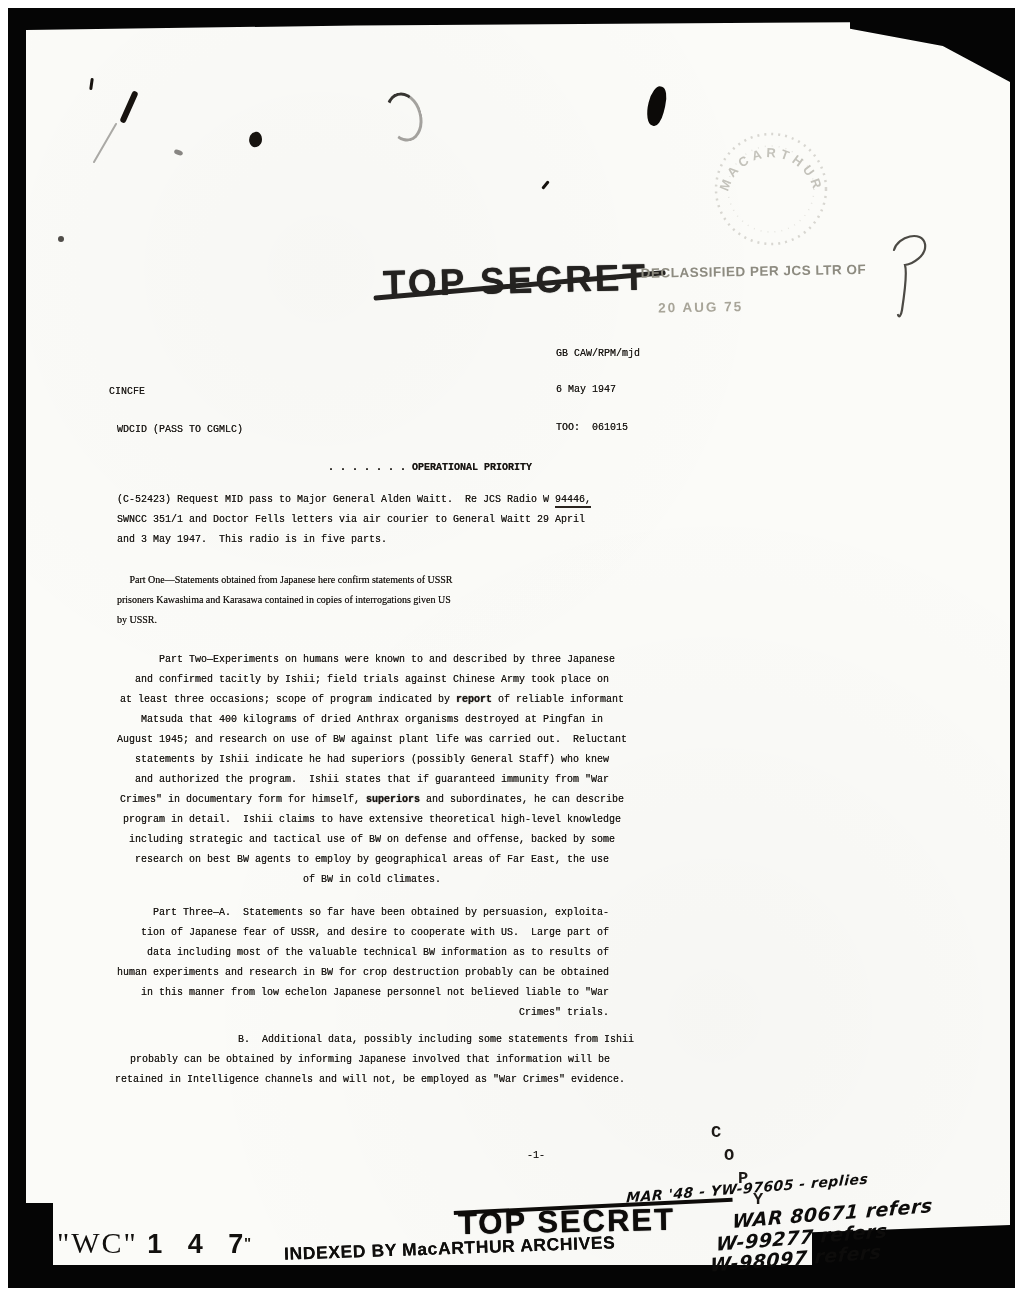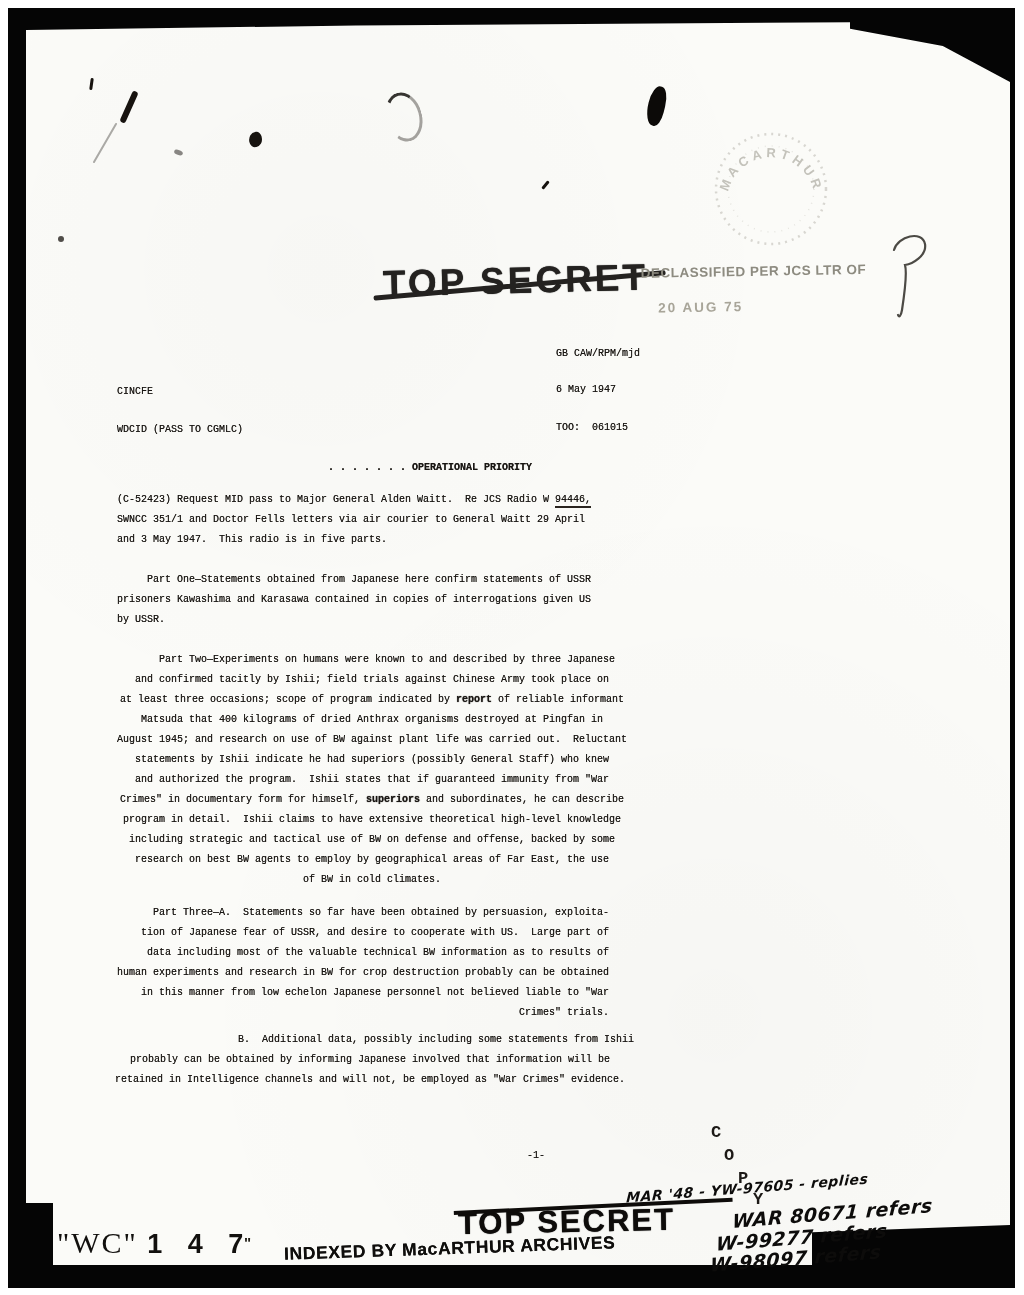--- a/index.html
+++ b/index.html
@@ -132,31 +132,31 @@
   <div class="declass">
     <span>DECLASSIFIED PER JCS LTR OF</span>
     <span class="l2">20 AUG 75</span>
   </div>
 
   <svg class="pen-mark" viewBox="0 0 60 95">
     <path d="M10 18 C 14 4, 38 -2, 41 12 C 43 24, 28 32, 21 33 C 23 40, 22 52, 18 78 C 17 84, 15 86, 14 83" fill="none" stroke="#4c4a45" stroke-width="2.2" stroke-linecap="round"></path>
   </svg>
 
   <div class="typed" style="left:530px;top:324px;">GB CAW/RPM/mjd</div>
-  <div class="typed" style="left:91px;top:362px;">CINCFE</div>
+  <div class="typed" style="left:83px;top:362px;">CINCFE</div>
   <div class="typed" style="left:530px;top:360px;">6 May 1947</div>
   <div class="typed" style="left:91px;top:400px;">WDCID (PASS TO CGMLC)</div>
   <div class="typed" style="left:530px;top:398px;">TOO:  061015</div>
   <div class="typed" style="left:302px;top:438px;font-weight:700;">. . . . . . . OPERATIONAL PRIORITY</div>
 
   <div class="typed" style="left:91px;top:470px;"><span>(C-52423) Request MID pass to Major General Alden Waitt.  Re JCS Radio W </span><span class="uline">94446,</span><span>
 SWNCC 351/1 and Doctor Fells letters via air courier to General Waitt 29 April
 and 3 May 1947.  This radio is in five parts.</span></div>
 
-  <div class="typed" style="left:91px;top:550px;">     Part One—Statements obtained from Japanese here confirm statements of USSR
+  <div class="typed" style="left:91px;top:550px;font-family:Liberation Serif, serif;">     Part One—Statements obtained from Japanese here confirm statements of USSR
 prisoners Kawashima and Karasawa contained in copies of interrogations given US
 by USSR.</div>
 
   <div class="typed" style="left:91px;top:630px;text-align:center;"><span>     Part Two—Experiments on humans were known to and described by three Japanese
 and confirmed tacitly by Ishii; field trials against Chinese Army took place on
 at least three occasions; scope of program indicated by </span><b>report</b><span> of reliable informant
 Matsuda that 400 kilograms of dried Anthrax organisms destroyed at Pingfan in
 August 1945; and research on use of BW against plant life was carried out.  Reluctant
 statements by Ishii indicate he had superiors (possibly General Staff) who knew
 and authorized the program.  Ishii states that if guaranteed immunity from "War

